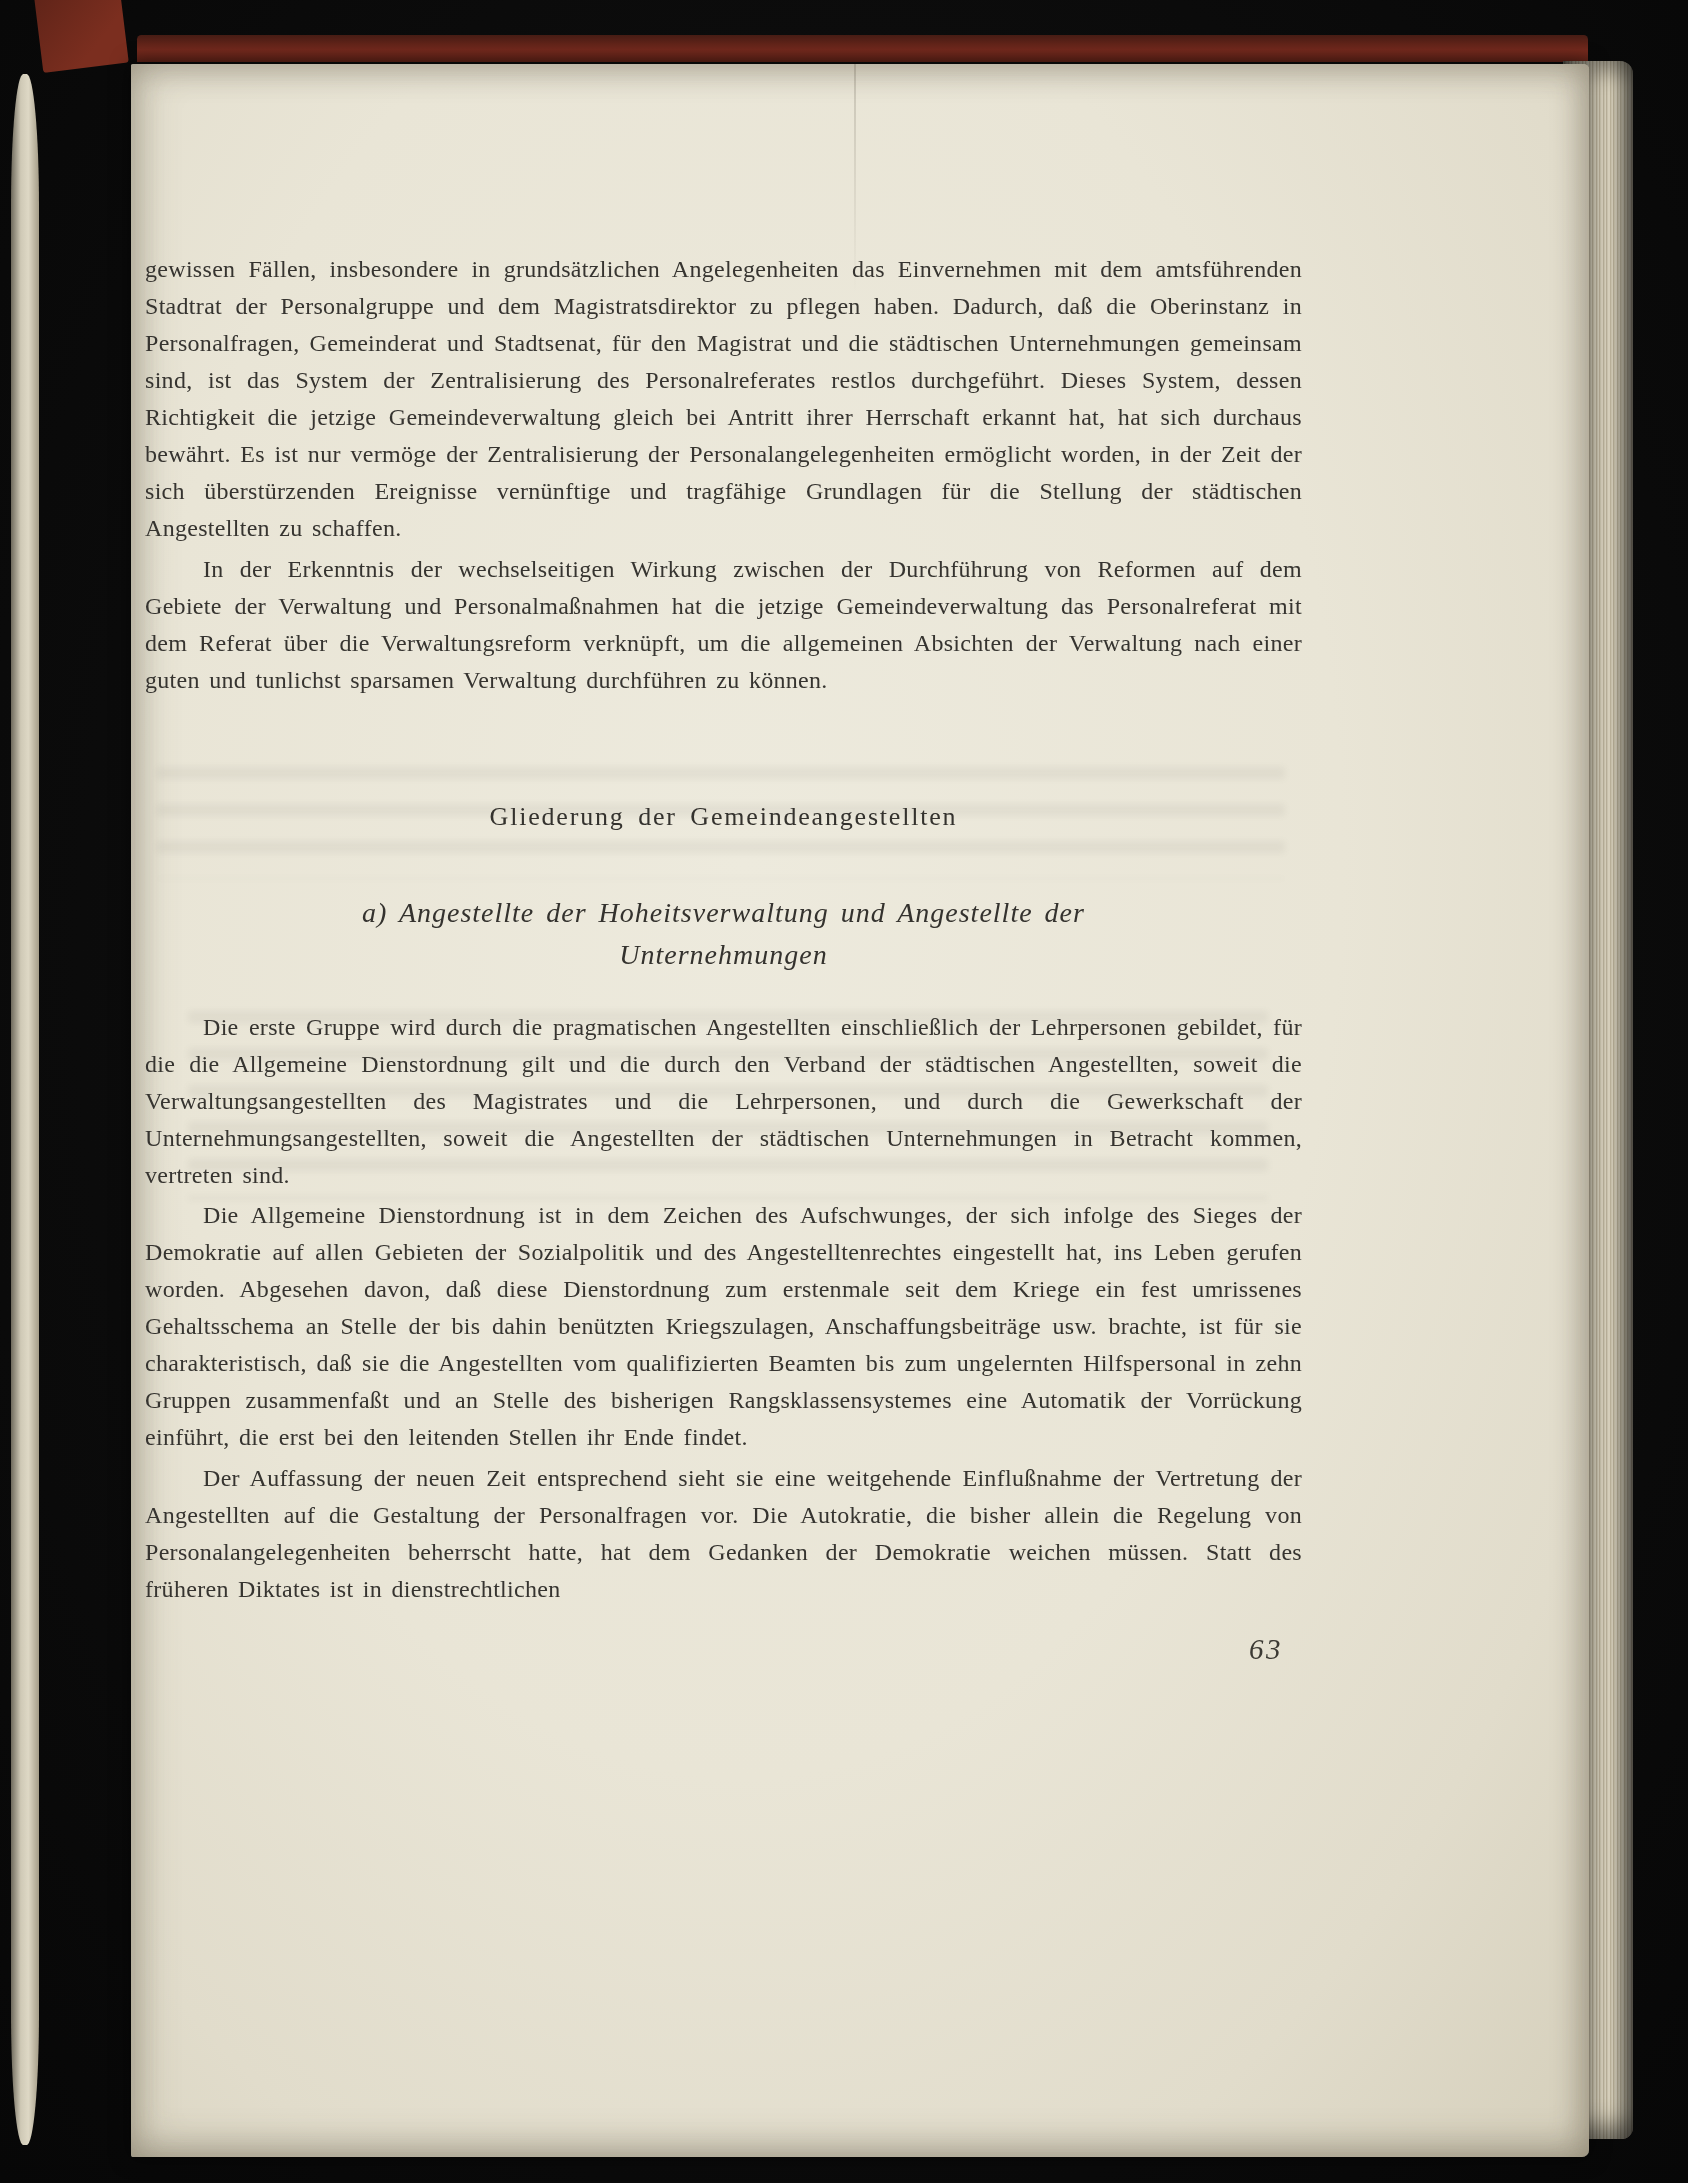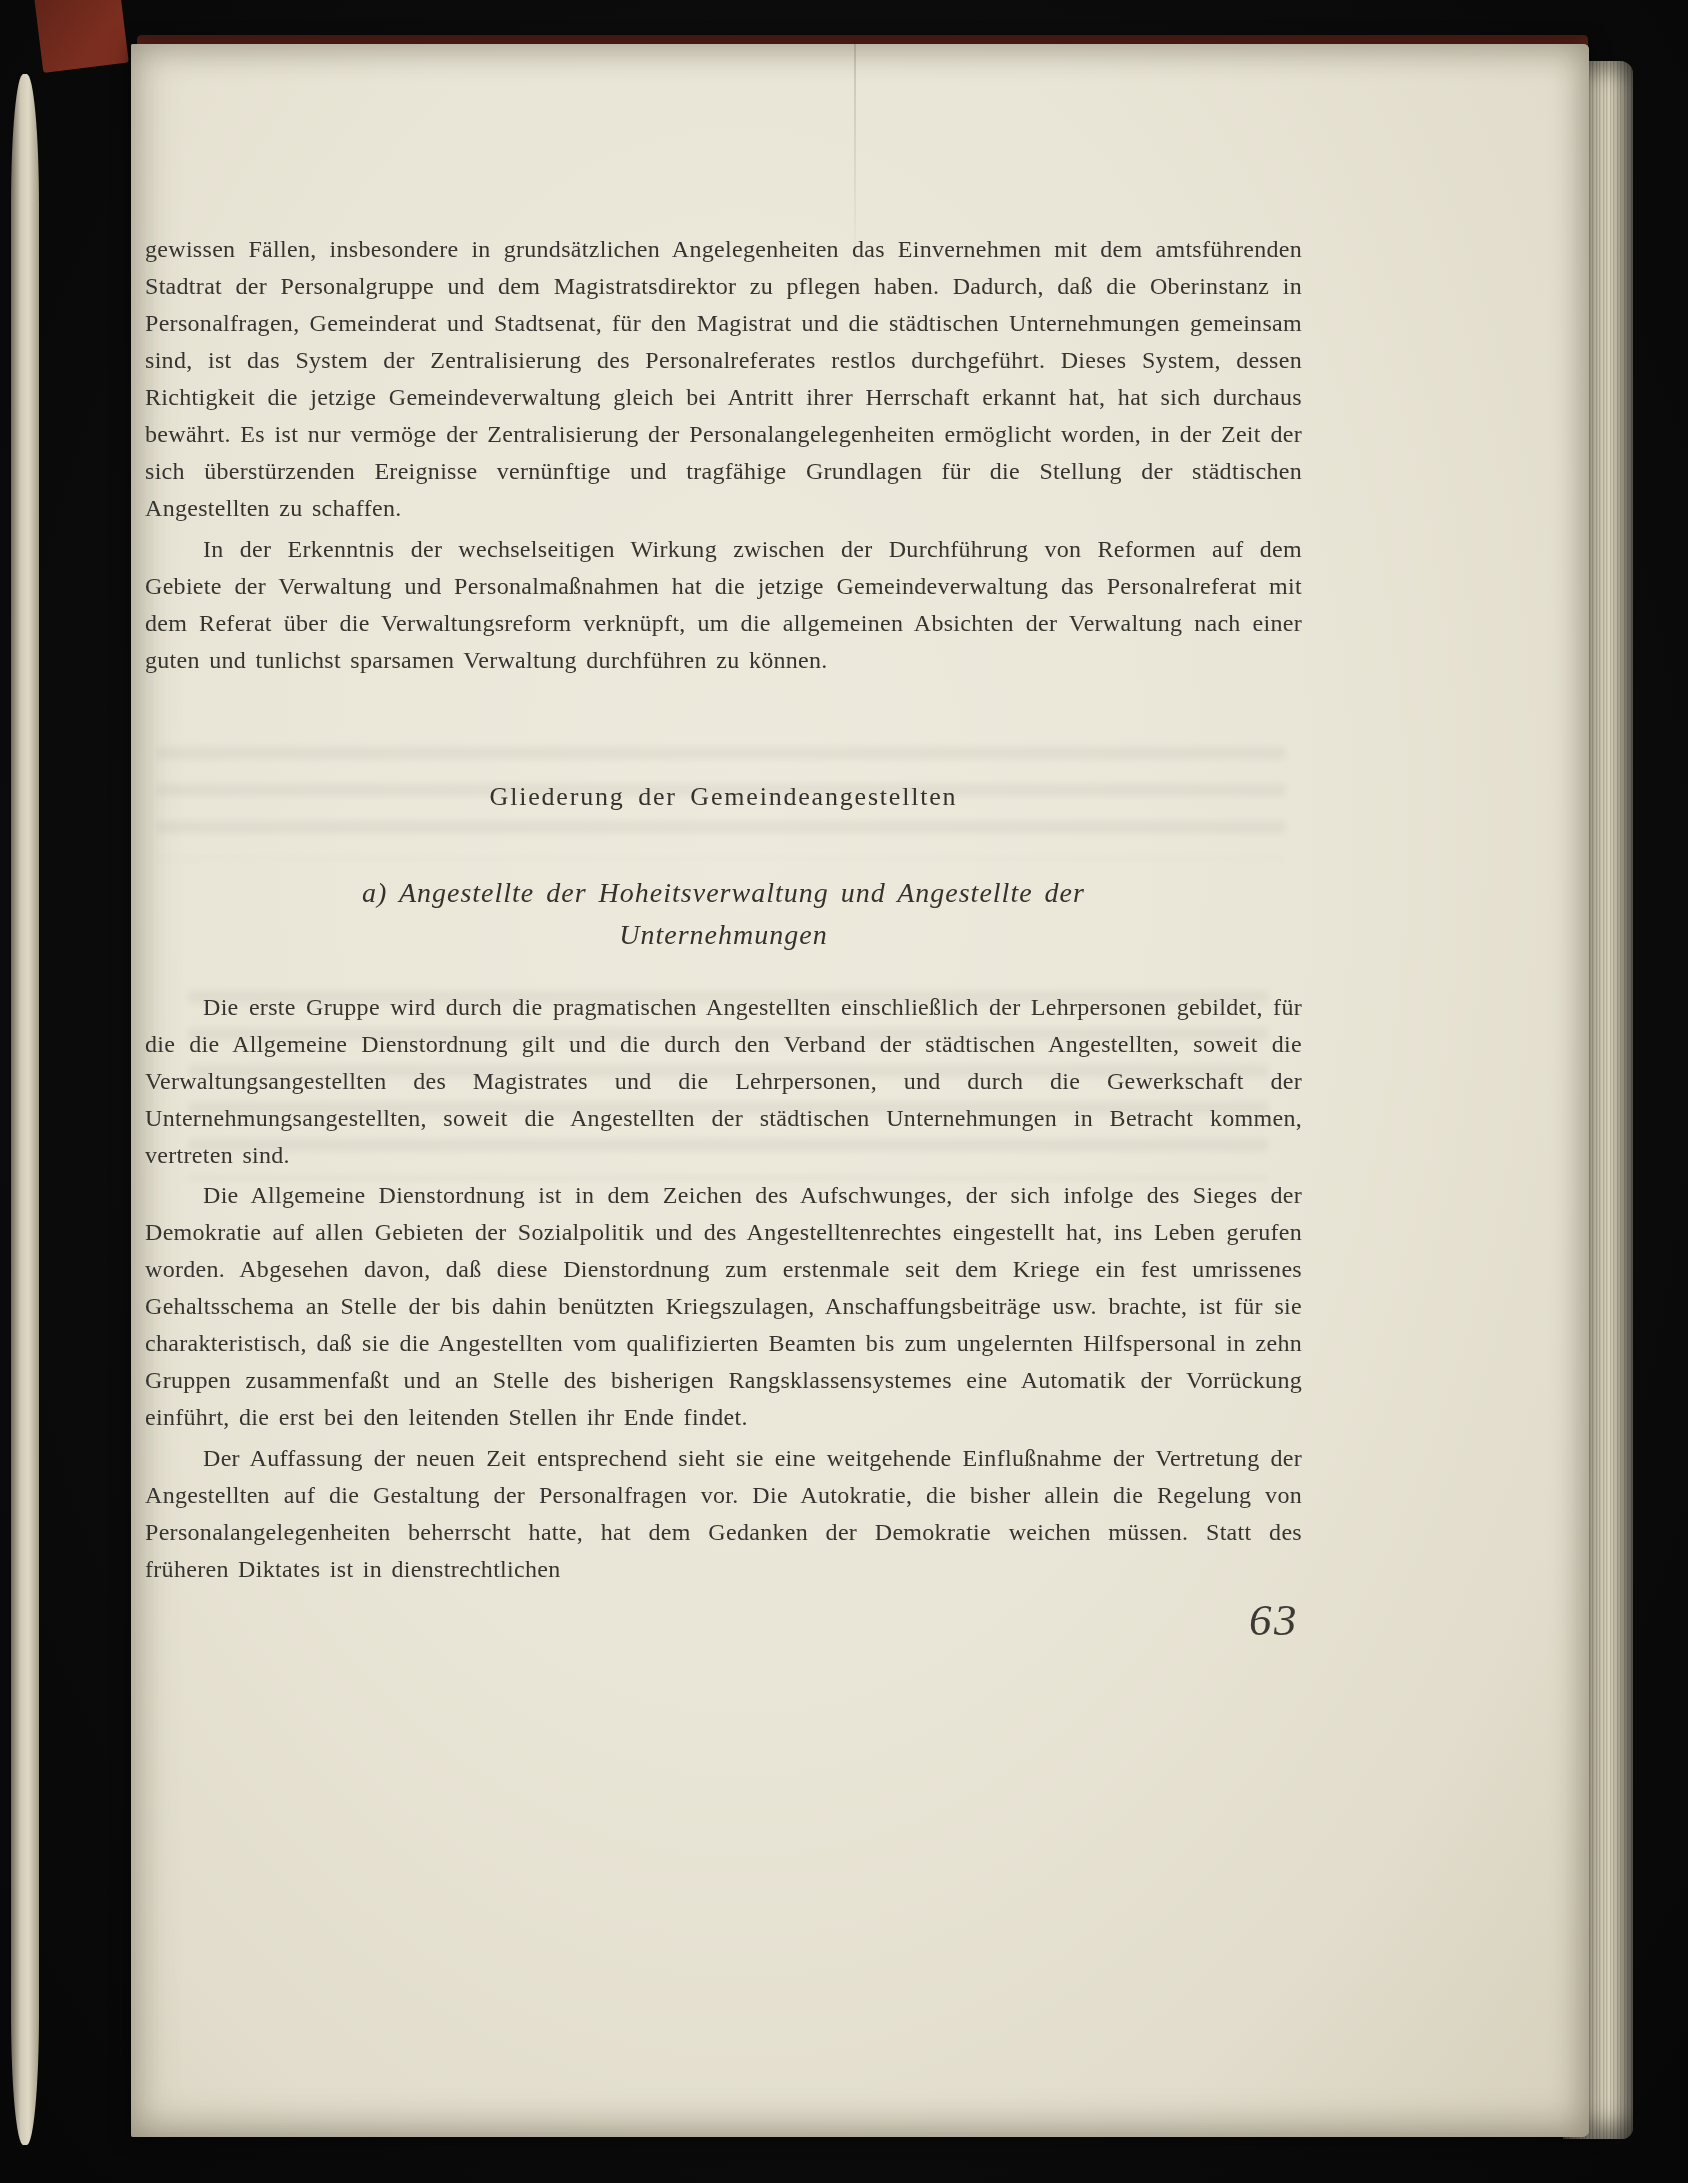--- a/index.html
+++ b/index.html
@@ -35,21 +35,21 @@
   .fore-edge {
     position: absolute; left: 1563px; top: 61px; width: 70px; height: 2078px;
     border-radius: 0 13.2px 11.5px 0;
     background:
       linear-gradient(90deg, rgba(0,0,0,.30) 0px, rgba(0,0,0,0) 9.7px, rgba(0,0,0,0) 68%, rgba(0,0,0,.40) 100%),
       repeating-linear-gradient(90deg, var(--fore-edge, #d8d1bd) 0 1.3px, #b9b099 1.3px 2.2px, #ccc5af 2.2px 3.5px);
     box-shadow: inset 0 12.3px 19.4px rgba(0,0,0,.35), inset 0 -15px 22px rgba(0,0,0,.45);
   }
   
   .page {
-    position: absolute; left: 131px; top: 44px; width: 1458px; height: 2093px;
+    position: absolute; left: 131px; top: 64px; width: 1458px; height: 2093px;
     border-radius: 1.8px 5.3px 7px 2.6px;
     background: radial-gradient(ellipse at 42% 38%, #edeadd 0%, var(--paper, #e9e5d6) 50%, #e1dccb 78%, #d5cfbb 100%);
     box-shadow:
       inset 0 12.3px 28px rgba(92,84,64,.18),
       inset 0 -16px 33px rgba(92,84,64,.22),
       inset 16.7px 0 37px rgba(92,84,64,.16),
       inset -13.2px 0 28px rgba(92,84,64,.18),
       0 0 20px rgba(0,0,0,.6);
   }
   .crease {
@@ -81,22 +81,22 @@
     color: #34322e;
   }
   h2.sub {
     margin: 53px auto 33px auto; max-width: 877px;
     font-size: 28px; line-height: 42px; font-weight: normal;
     text-align: center; letter-spacing: 1px; word-spacing: 4px;
     color: #34322e;
     font-style: italic;
   }
   .pagenum {
-    margin: 8px 0 0 1104px;
-    font-size: 45px; line-height: 49px;
+    margin: 17px 0 0 1104px;
+    font-size: 29px; line-height: 49px;
     font-style: italic; letter-spacing: 2.6px;
     color: #3c3a34;
   }
 </style>
 </head>
 <body>
 
 <div class="scene">
 
   <div class="cover-top"></div>

